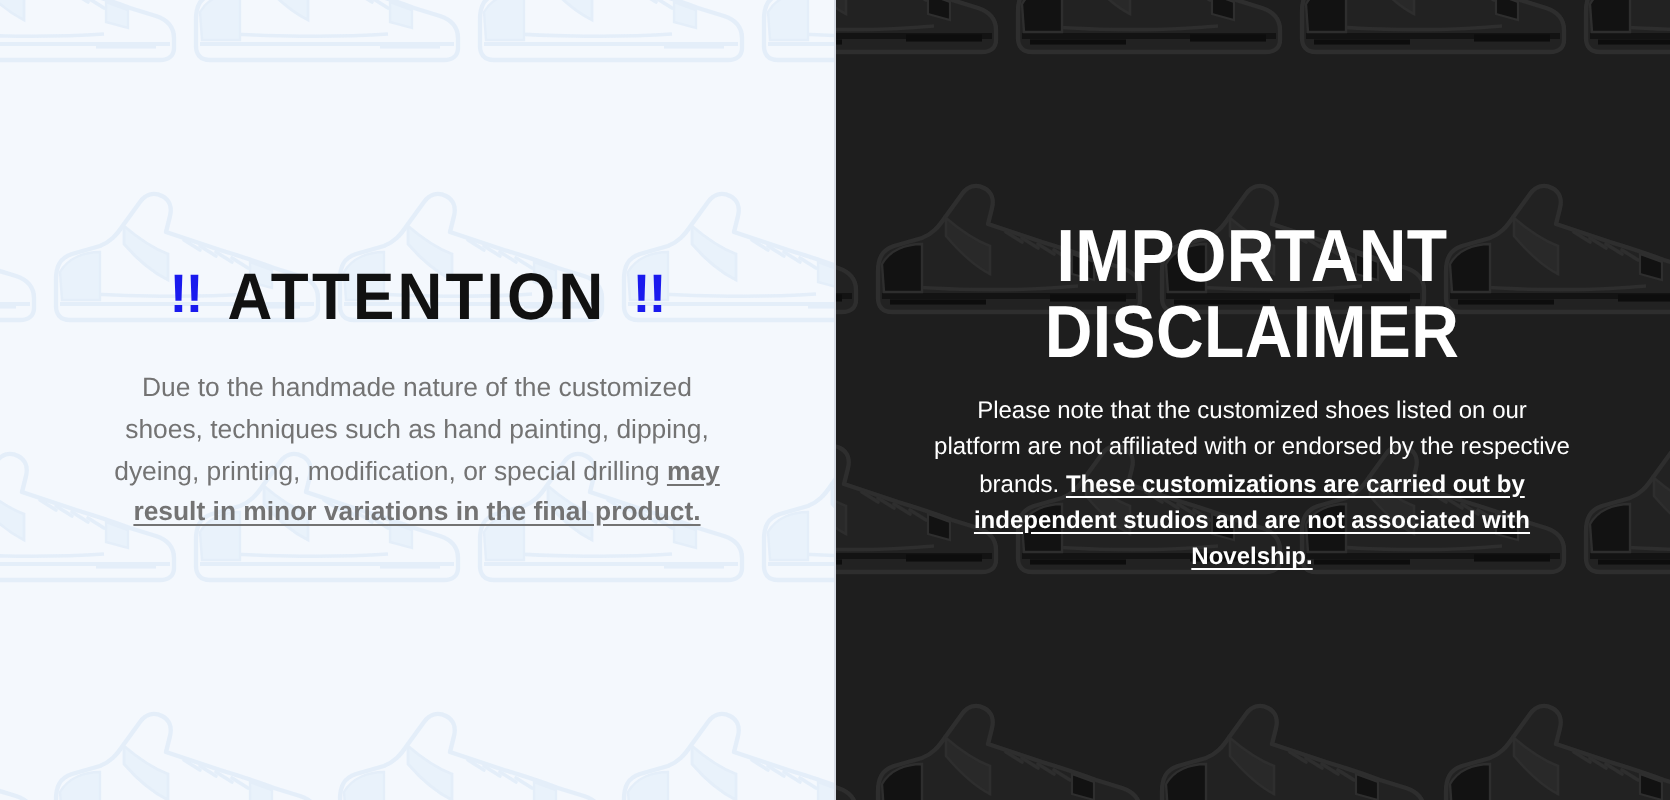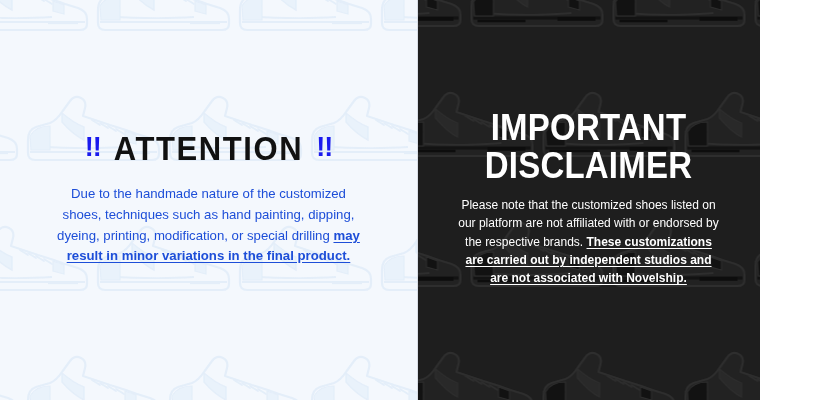--- a/index.html
+++ b/index.html
@@ -26,21 +26,21 @@
     overflow: hidden;
     box-sizing: border-box;
   }
 
   #panel-attention {
     width: 417px;
     background-color: #f4f8fd;
   }
 
   #panel-disclaimer {
-    width: 343px;
+    width: 418px;
     background-color: #1e1e1e;
   }
 
   .pattern-layer {
     position: absolute;
     inset: 0;
     pointer-events: none;
     z-index: 0;
   }
 
@@ -117,21 +117,21 @@
   .body-copy {
     margin: 0;
     text-align: center;
     font-family: "Liberation Sans", sans-serif;
   }
 
   #attention-body {
     margin-top: 20px;
     font-size: 13.2px;
     line-height: 1.56;
-    color: #1d4ed8;
+    color: #737373;
     max-width: 310px;
   }
 
   #disclaimer-body {
     margin-top: 16px;
     font-size: 12px;
     line-height: 1.52;
     color: #ffffff;
     max-width: 320px;
   }

